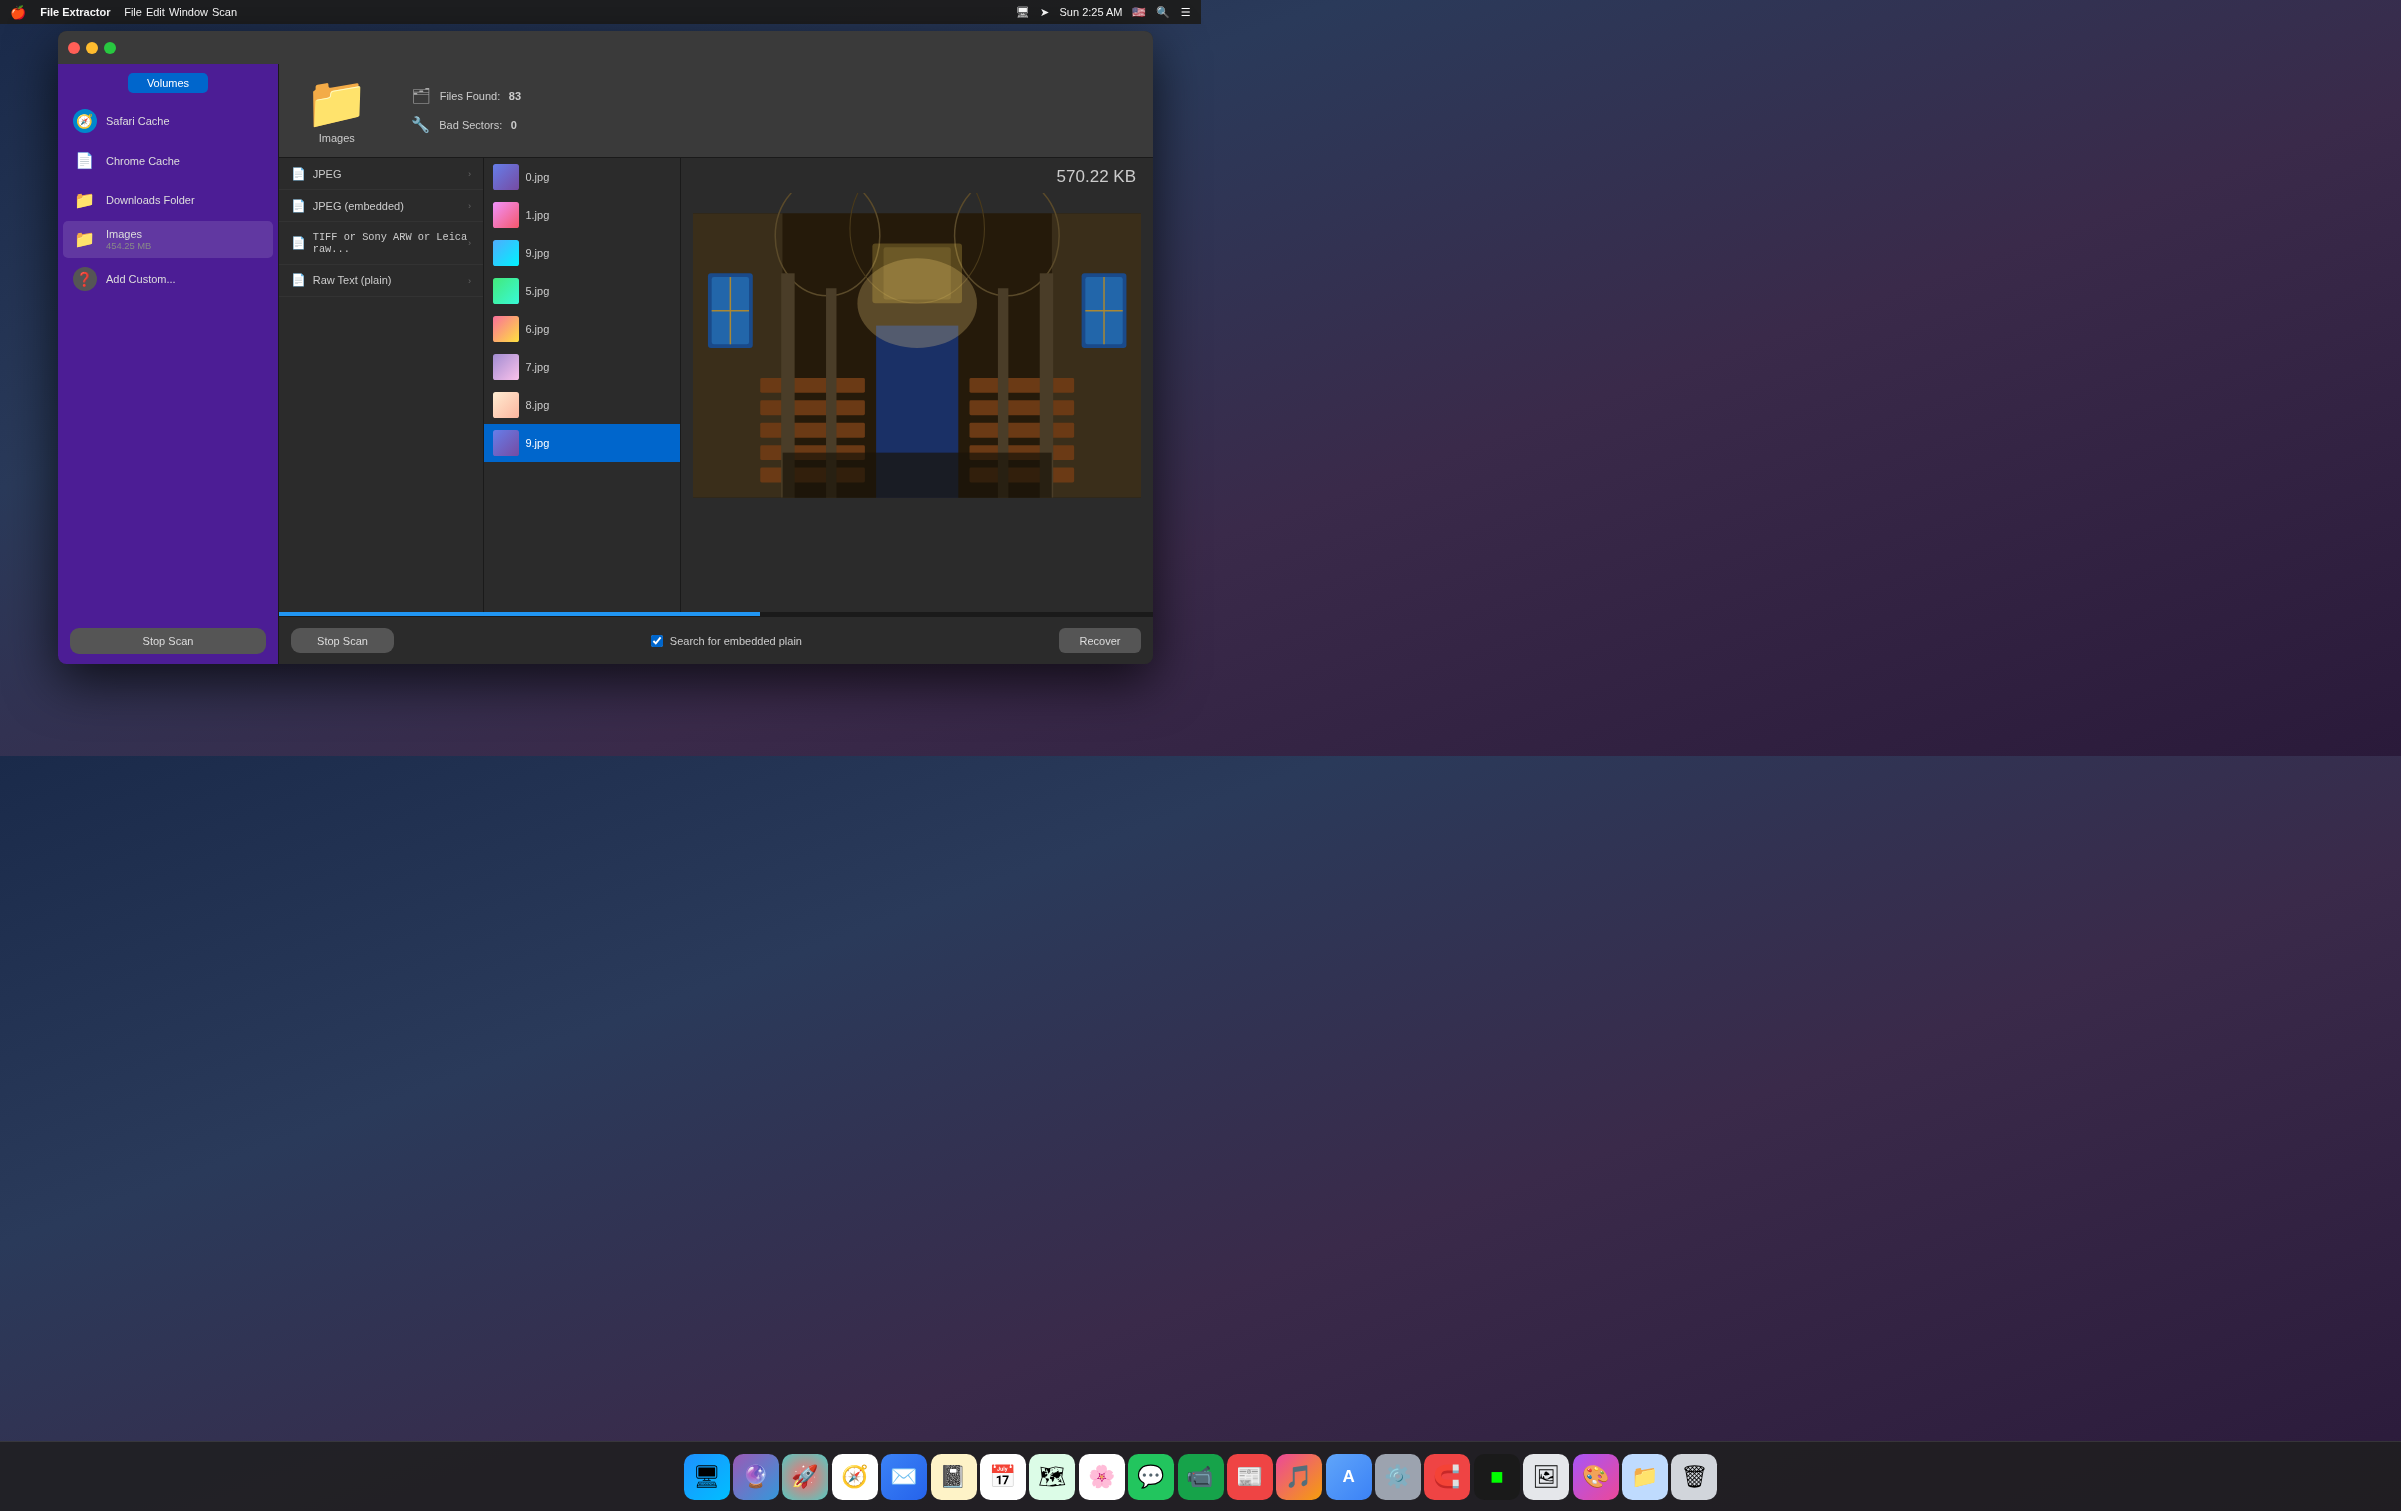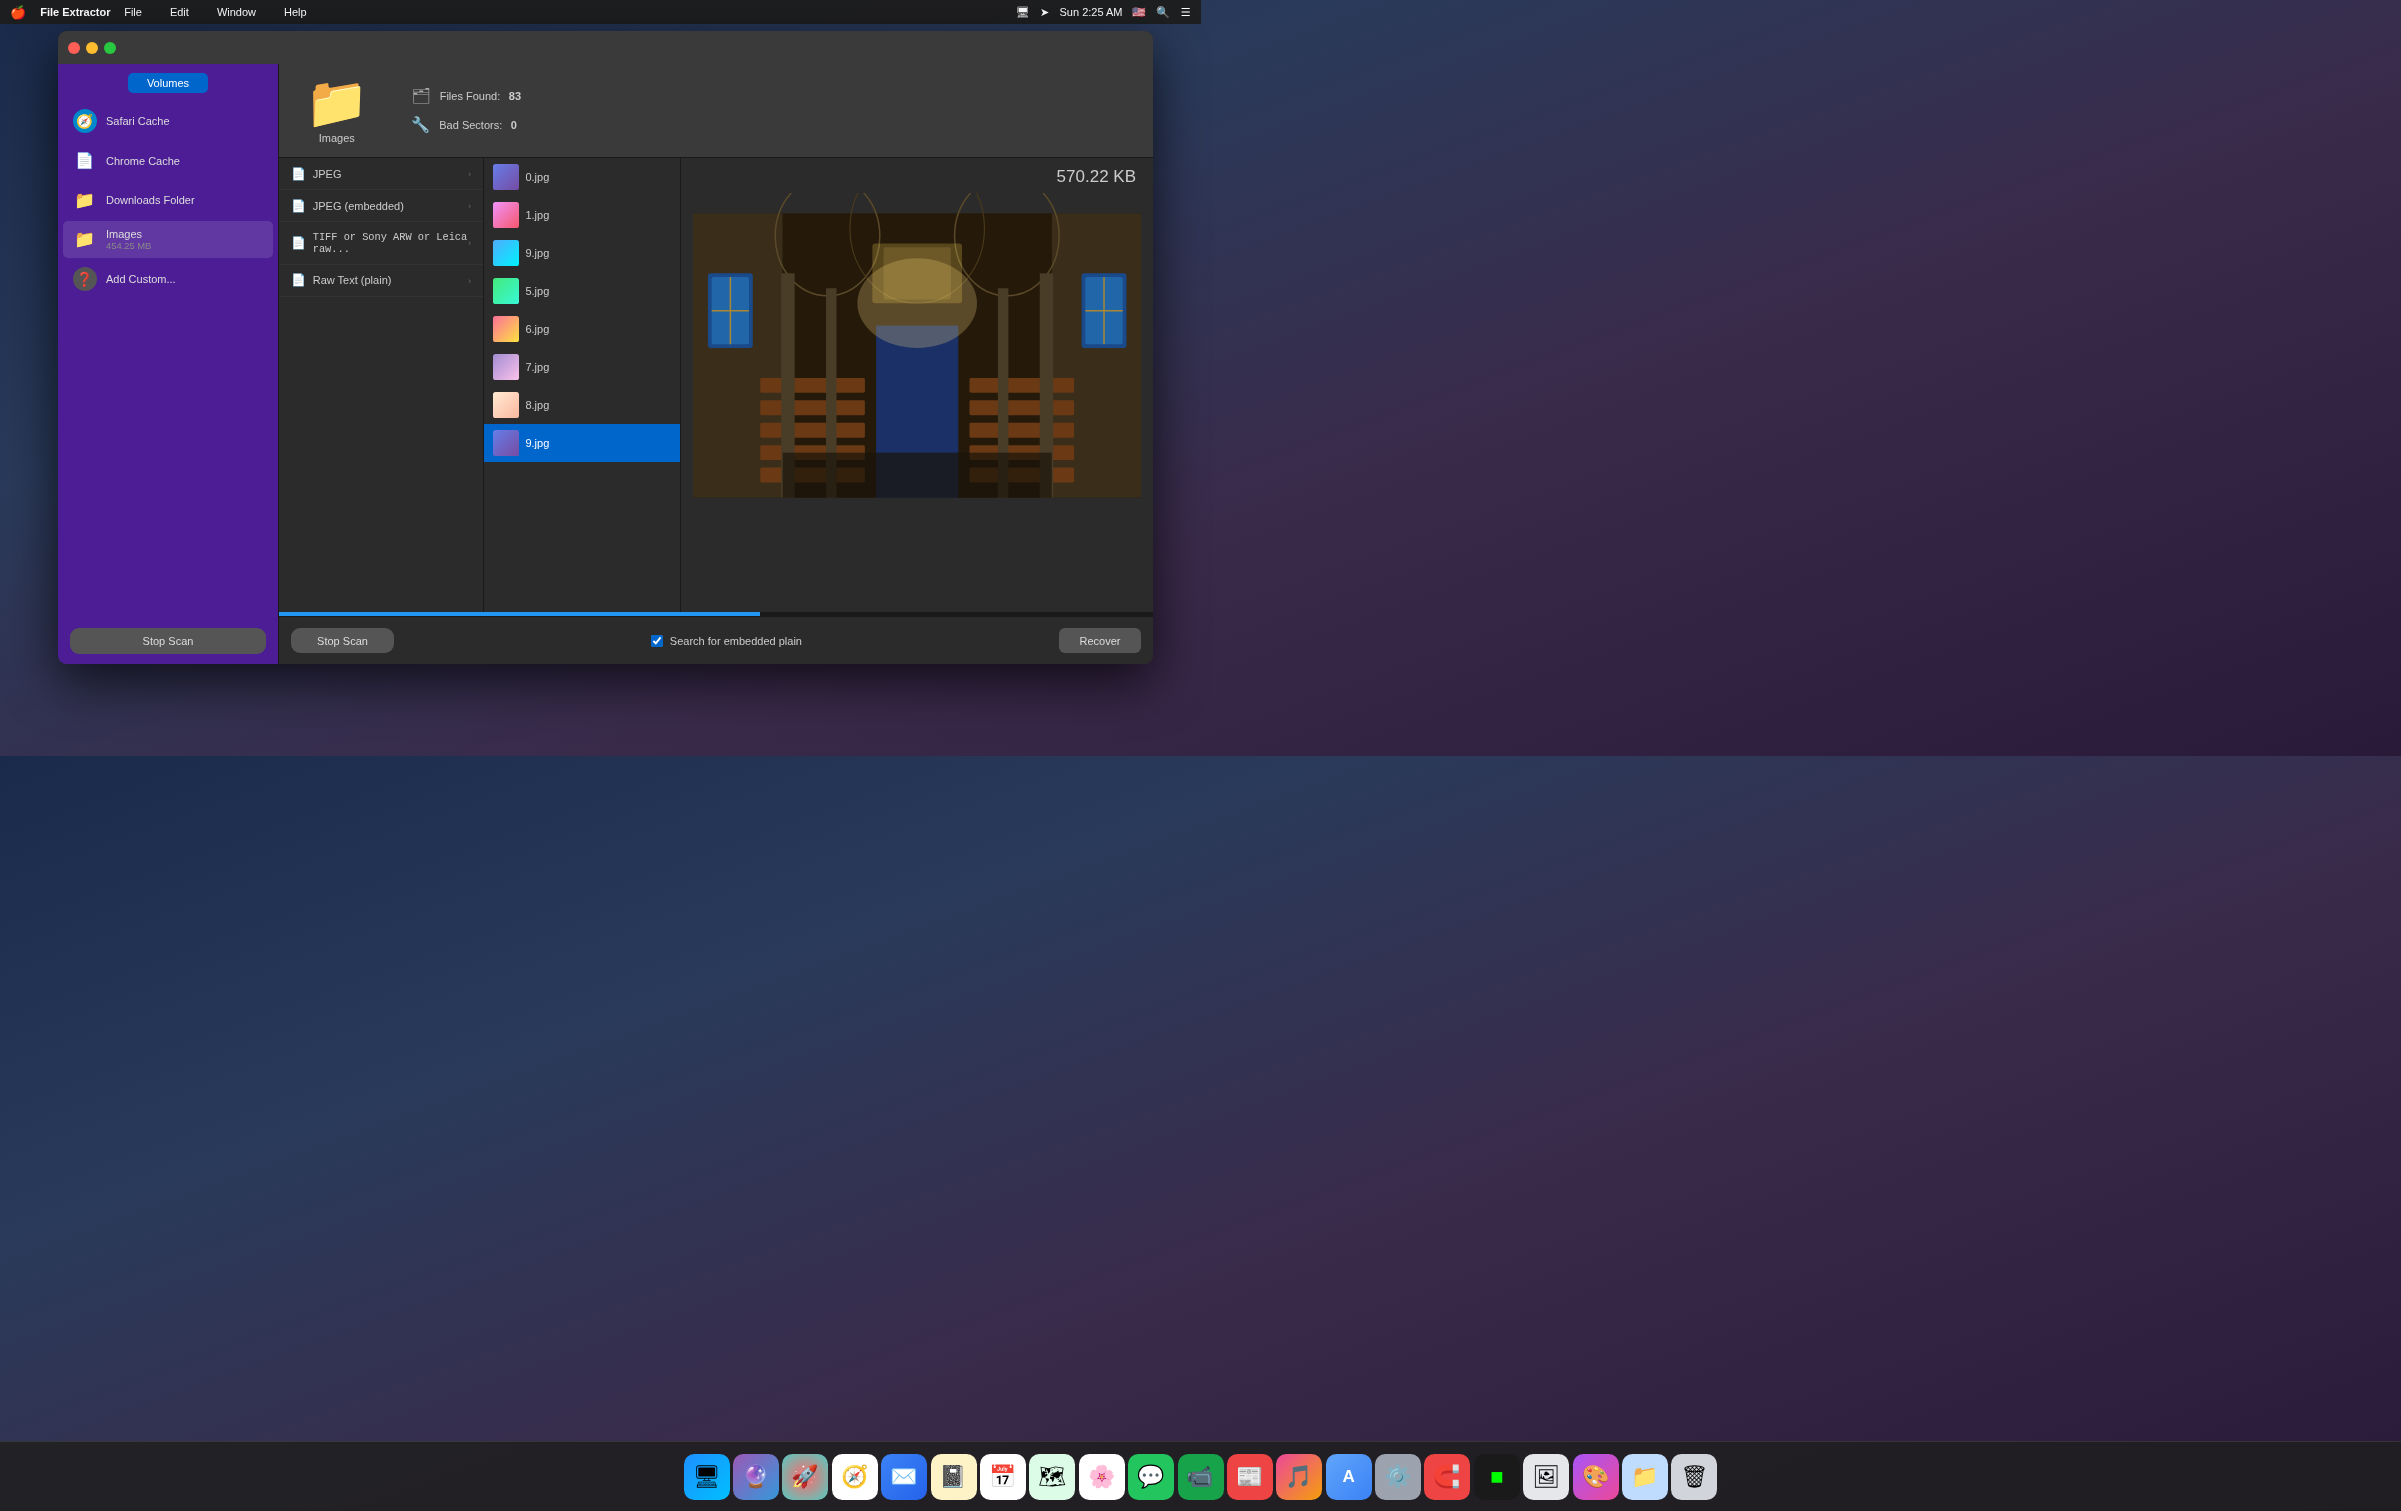--- a/index.html
+++ b/index.html
@@ -16,21 +16,21 @@
       height: 24px;
       background: rgba(30,30,30,0.95);
       display: flex;
       align-items: center;
       padding: 0 10.3px;
       gap: 13.7px;
       font-size: 11px;
       color: #fff;
     }
     .menubar-apple { font-size: 13px; }
-    .menubar-items { display: flex; gap: 28px; }
+    .menubar-items { display: flex; gap: 4px; }
     .menubar-right { margin-left: auto; display: flex; align-items: center; gap: 10.3px; font-size: 11px; }
 
     
     .window {
       position: absolute;
       top: 31px;
       left: 58px;
       width: 1095px;
       height: 633px;
       background: #2b2b2b;
@@ -337,21 +337,21 @@
 </head>
 <body>
 
 <div class="menubar">
   <span class="menubar-apple">🍎</span>
   <span style="font-weight:600;">File Extractor</span>
   <div class="menubar-items">
     <span>File</span>
     <span>Edit</span>
     <span>Window</span>
-    <span>Help</span>
+    <span>Scan</span>
   </div>
   <div class="menubar-right">
     <span>🖥</span>
     <span>➤</span>
     <span>Sun 2:25 AM</span>
     <span>🇺🇸</span>
     <span>🔍</span>
     <span>☰</span>
   </div>
 </div>

